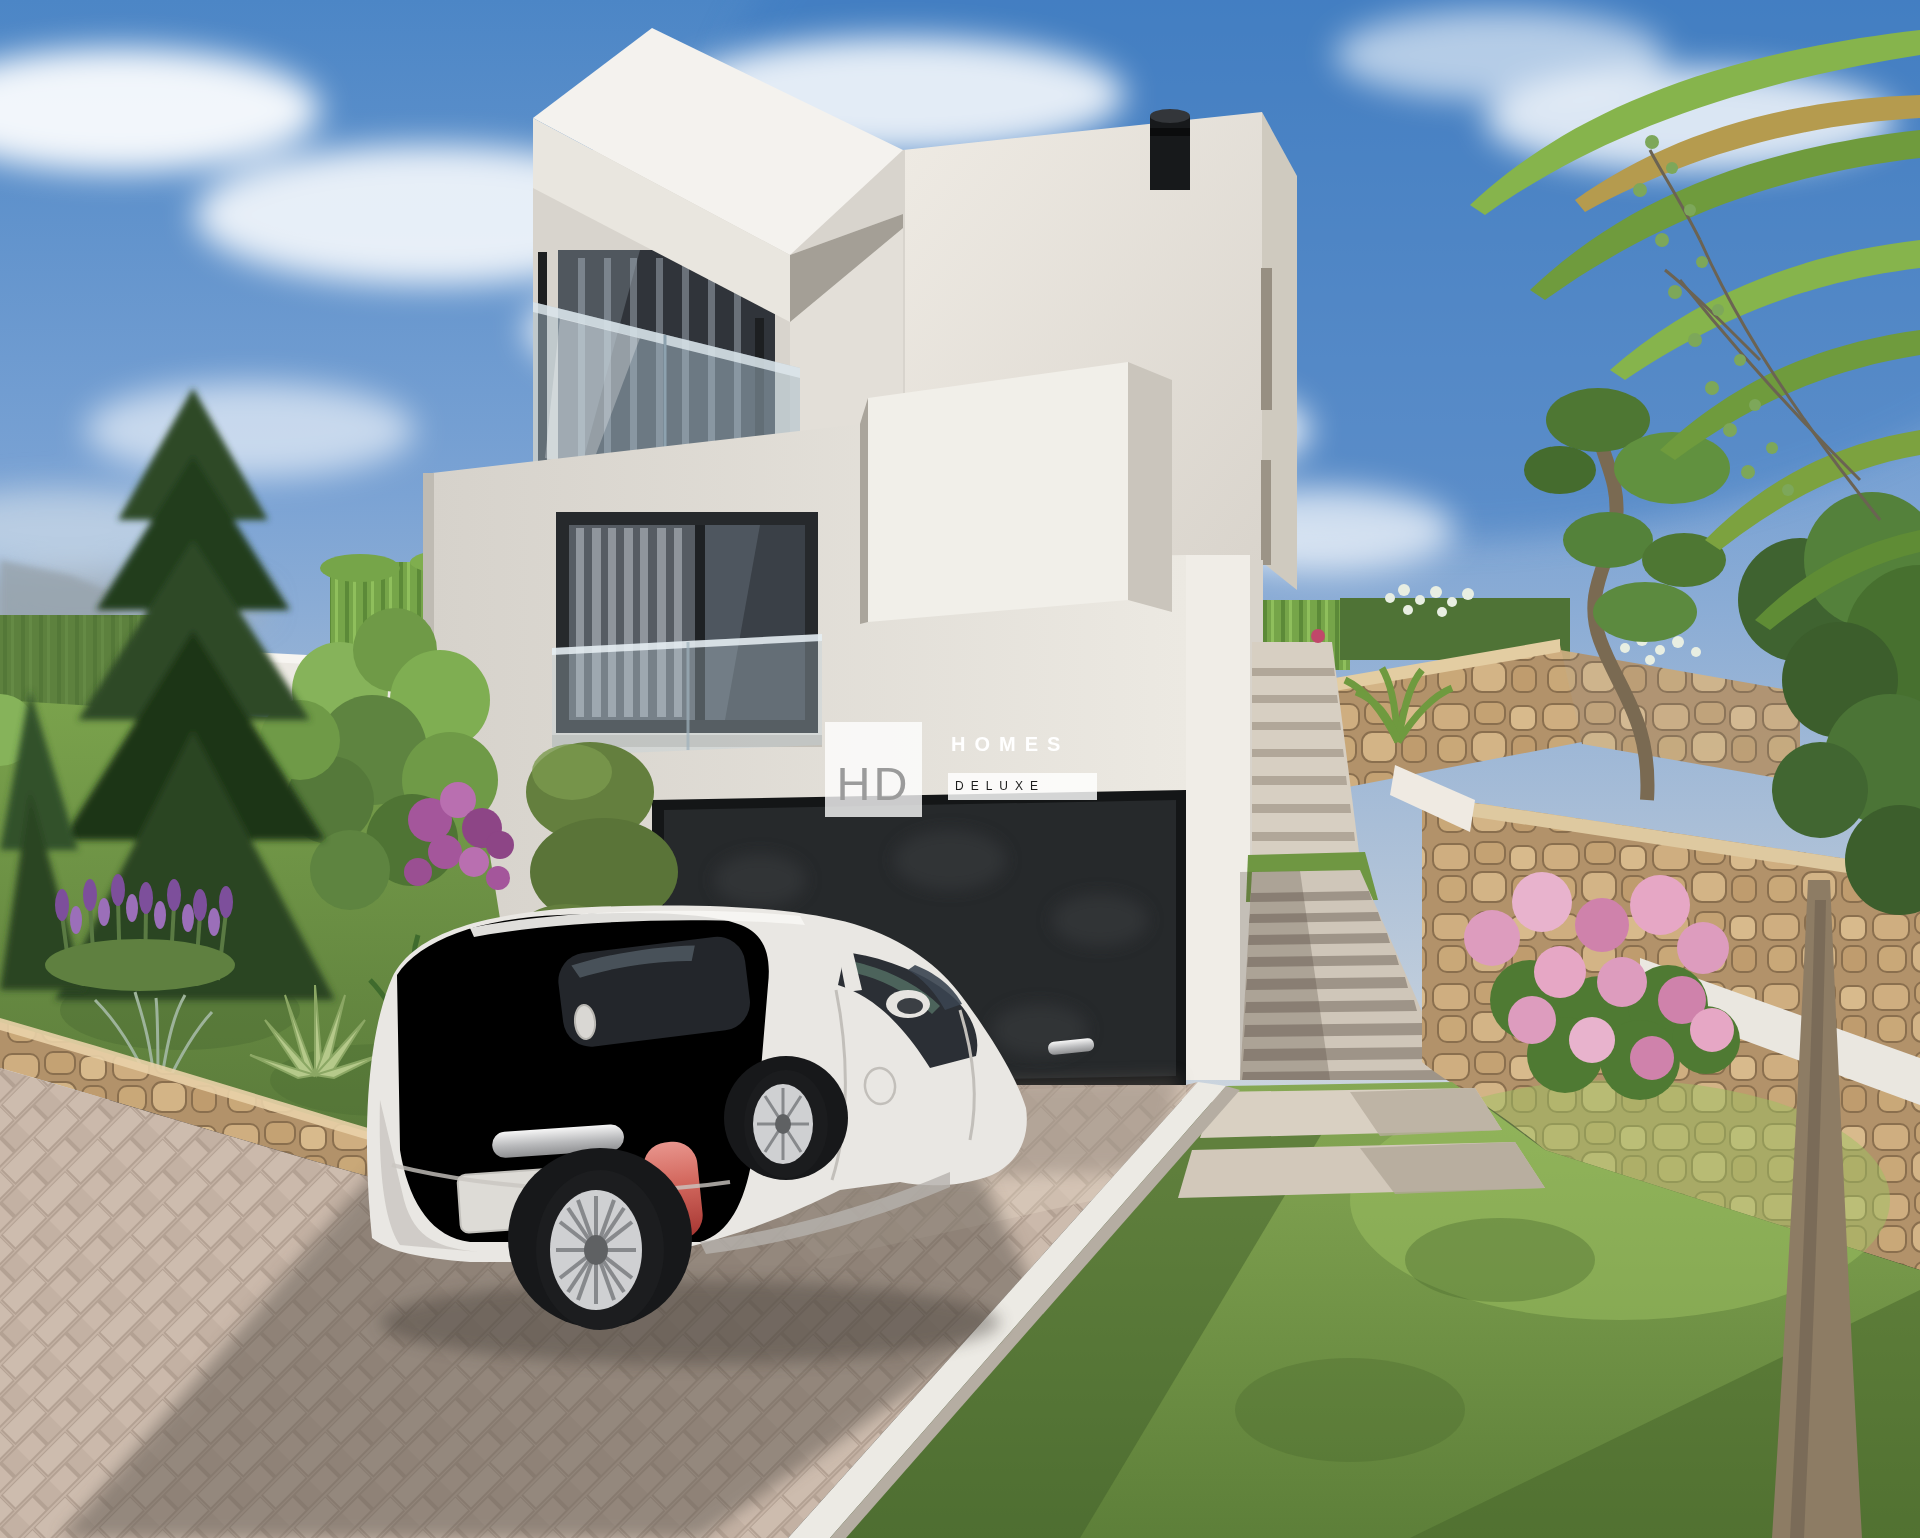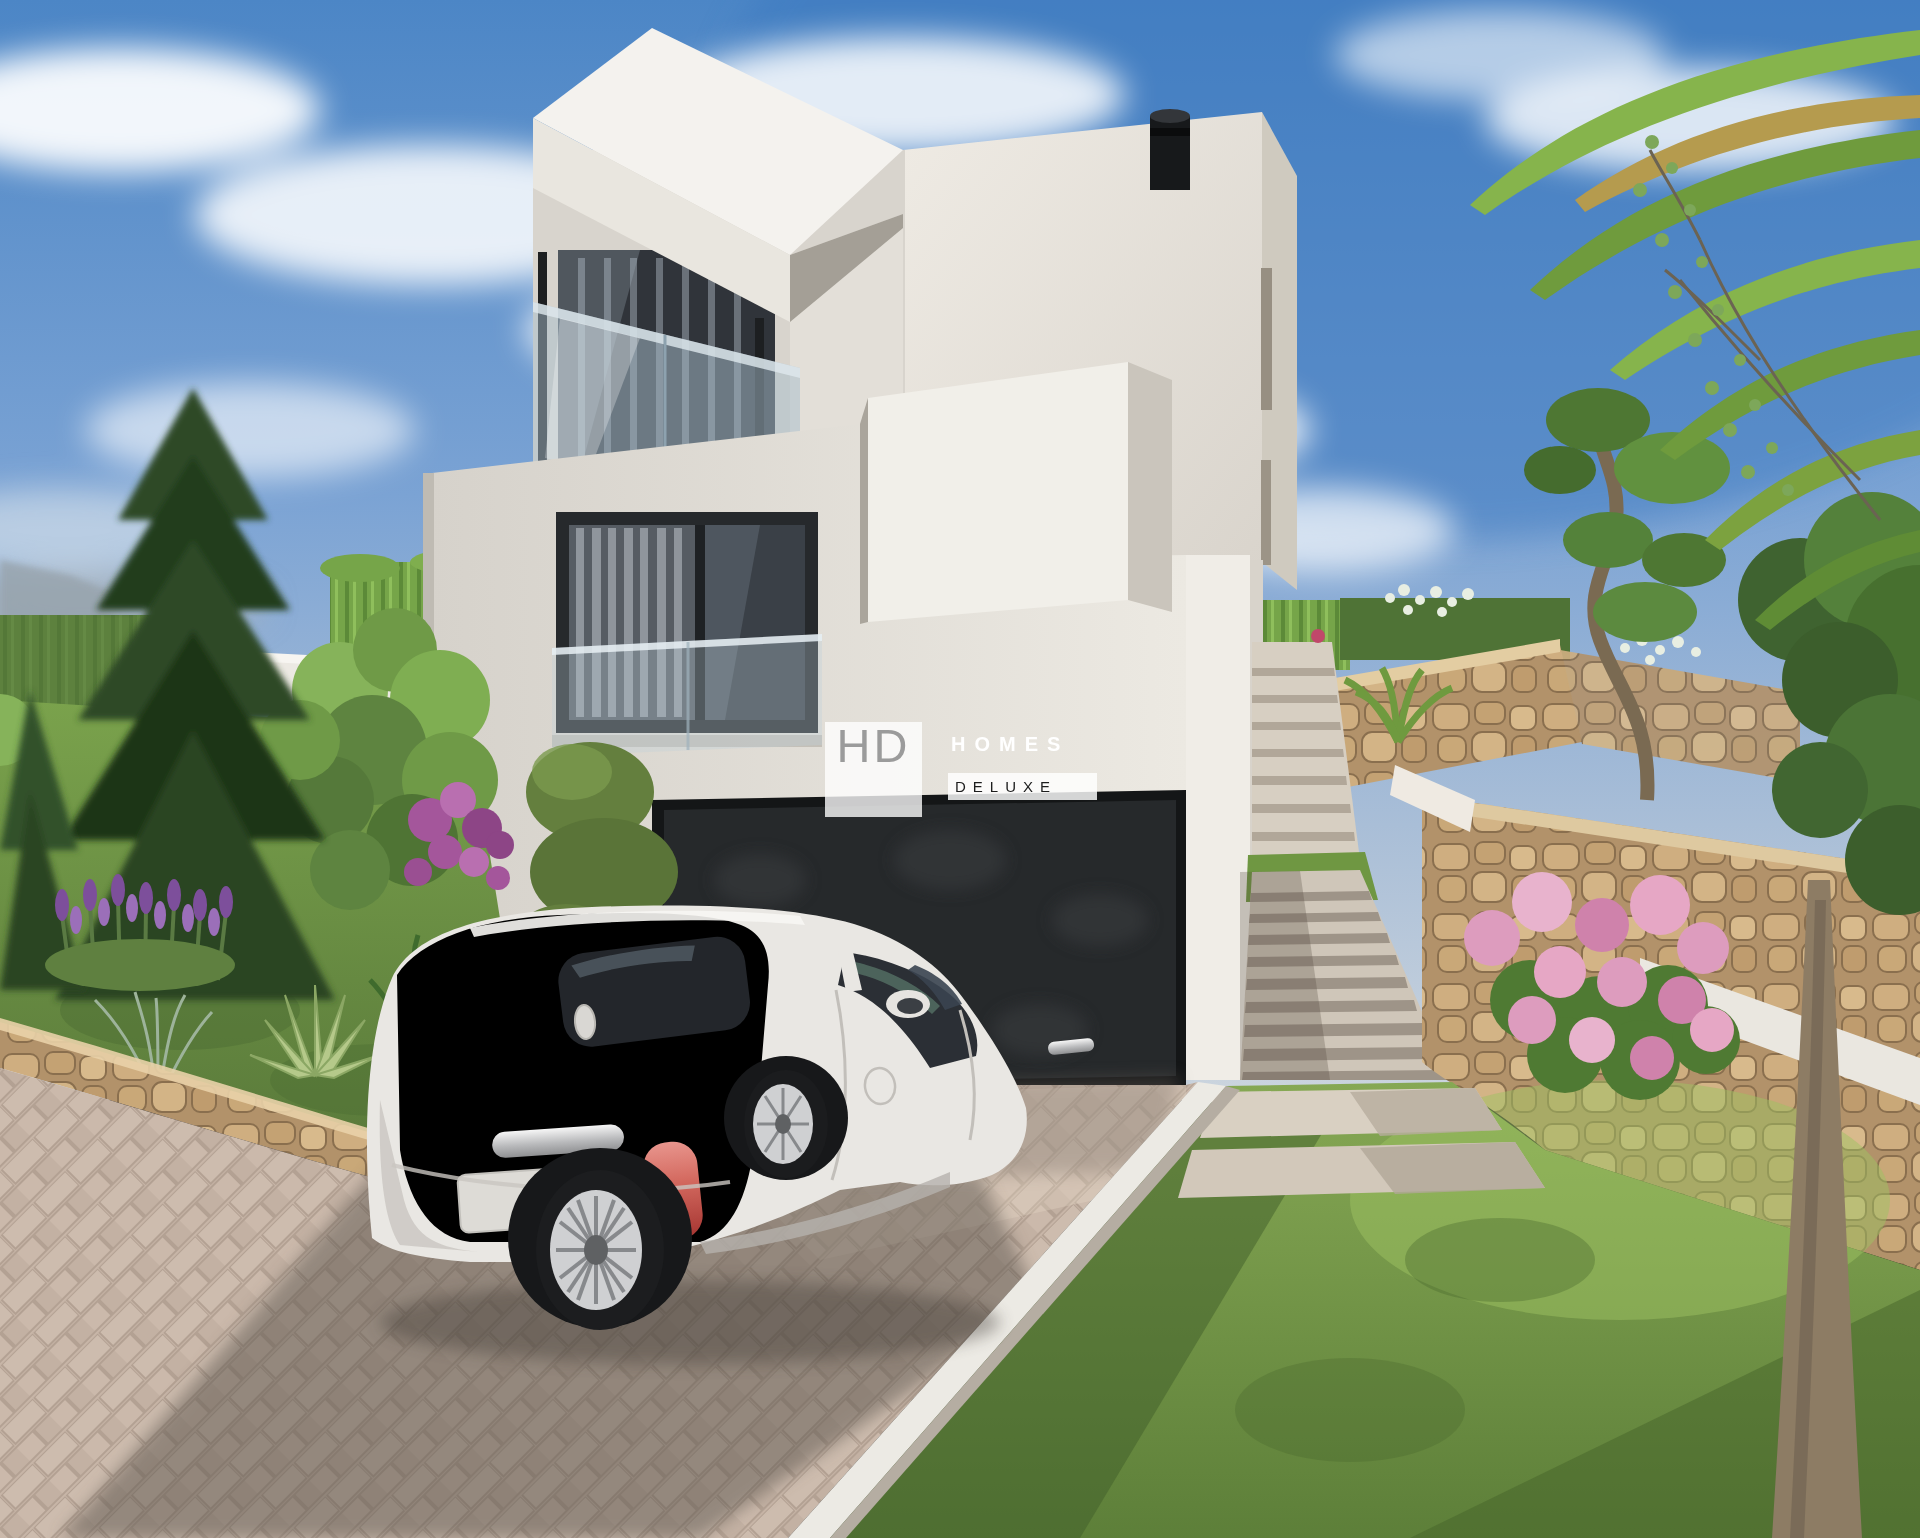--- a/index.html
+++ b/index.html
@@ -1,24 +1,24 @@
 <!DOCTYPE html>
 <html><head>
 <meta charset="utf-8">
 <style>
   html,body{margin:0;padding:0;background:#222;}
   .stage{position:relative;width:1920px;height:1538px;overflow:hidden;font-family:"Liberation Sans",sans-serif;}
   .stage svg{position:absolute;left:0;top:0;}
   .wm-square{position:absolute;left:825px;top:722px;width:97px;height:95px;background:rgba(255,255,255,0.78);
-    display:flex;justify-content:center;padding-bottom:10px;box-sizing:border-box;}
+    display:flex;align-items:flex-end;justify-content:center;padding-bottom:10px;box-sizing:border-box;}
   .wm-square span{font-size:47px;font-weight:300;letter-spacing:3px;color:#9b9b9b;line-height:1;}
   .wm-homes{position:absolute;left:951px;top:733px;width:160px;font-size:20px;font-weight:700;
     letter-spacing:9px;color:#ffffff;white-space:nowrap;}
   .wm-deluxe{position:absolute;left:948px;top:773px;width:149px;height:27px;background:rgba(255,255,255,0.82);
-    color:#1d1d1d;font-size:15px;font-weight:500;letter-spacing:7px;line-height:27px;padding-left:7px;
+    color:#1d1d1d;font-size:12px;font-weight:500;letter-spacing:7px;line-height:27px;padding-left:7px;
     box-sizing:border-box;white-space:nowrap;}
 </style>
 </head>
 <body>
 
 <div class="stage">
 <svg width="1920" height="1538" viewBox="0 0 1920 1538">
 <defs>
   <linearGradient id="sky" x1="0" y1="0" x2="0" y2="1">
     <stop offset="0" stop-color="#4c86c6"></stop>

